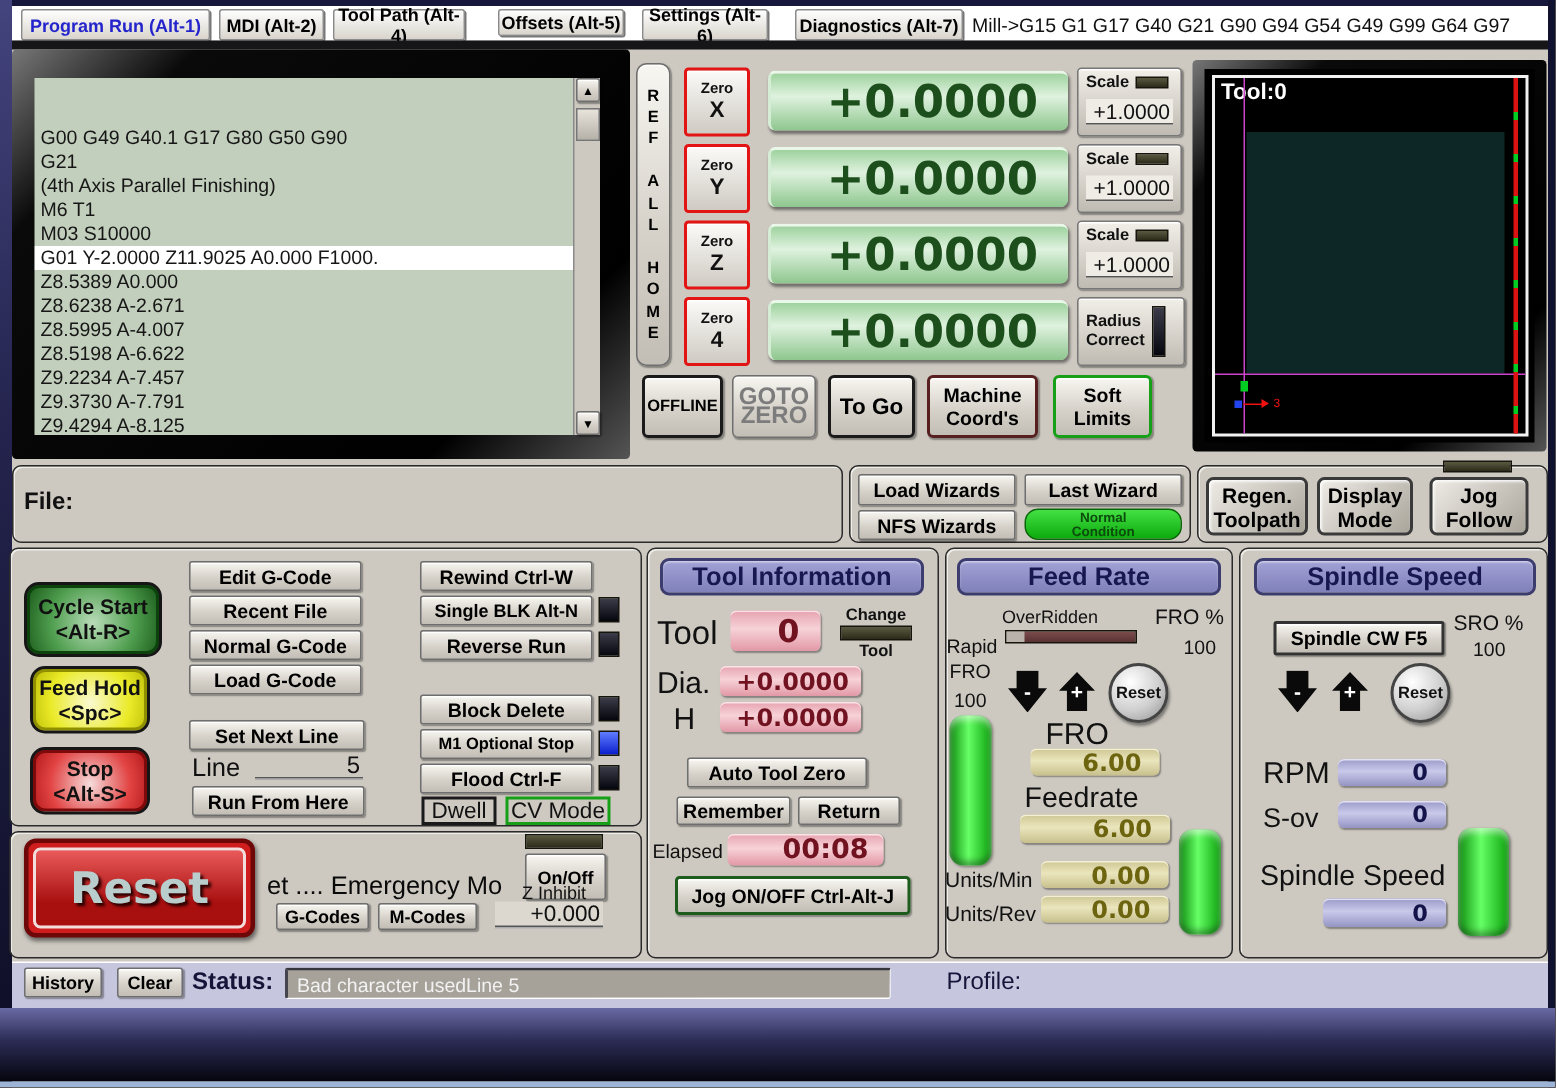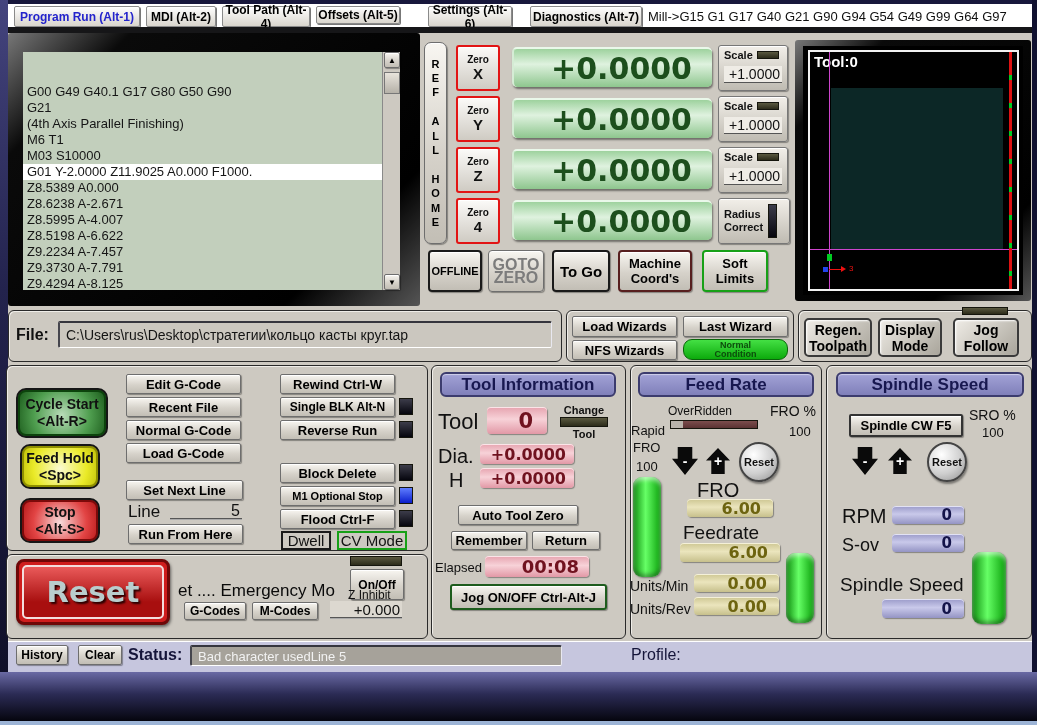--- a/index.html
+++ b/index.html
@@ -67,21 +67,21 @@
 <div id="screen">
 
   <div class="abs" style="left:0;top:0;width:1037px;height:4px;background:#17173c"></div>
   <div class="abs" style="left:0;top:0;width:8px;height:725px;background:linear-gradient(180deg,#44447e,#23234d 40%,#0d0d24)"></div>
   <div class="abs" style="left:1032px;top:0;width:5px;height:725px;background:#111130"></div>
 
   <div class="abs" style="left:8px;top:4px;width:1024px;height:23px;background:#fff"></div>
   <div class="abs tab active fc" style="left:14px;top:6px;width:126px;height:21px">Program Run (Alt-1)</div>
   <div class="abs tab fc" style="left:146px;top:6px;width:70px;height:21px">MDI (Alt-2)</div>
   <div class="abs tab fc" style="left:222px;top:6px;width:88px;height:21px">Tool Path (Alt-4)</div>
-  <div class="abs tab fc" style="left:316px;top:6px;width:84px;height:18px">Offsets (Alt-5)</div>
+  <div class="abs tab fc" style="left:332px;top:6px;width:84px;height:18px">Offsets (Alt-5)</div>
   <div class="abs tab fc" style="left:428px;top:6px;width:84px;height:21px">Settings (Alt-6)</div>
   <div class="abs tab fc" style="left:530px;top:6px;width:112px;height:21px">Diagnostics (Alt-7)</div>
   <div class="abs" style="left:648px;top:9px;width:384px;height:18px;font-size:13px;color:#101010;white-space:nowrap">Mill-&gt;G15  G1 G17 G40 G21 G90 G94 G54 G49 G99 G64 G97</div>
   <div class="abs" style="left:8px;top:27px;width:1024px;height:6px;background:#161618"></div>
 
   <div class="abs frame" style="left:8px;top:33px;width:412px;height:273px;border-radius:3px"></div>
   <div class="abs" style="left:23px;top:52px;width:359px;height:238px;background:#c2cfbc;overflow:hidden">
     <div class="gline"></div>
     <div class="gline"></div>
     <div class="gline">G00 G49 G40.1 G17 G80 G50 G90</div>
@@ -187,21 +187,20 @@
     <div class="abs" style="left:206px;top:6px;width:3px;height:237px;background:repeating-linear-gradient(180deg,#dd1212 0 23px,#00cc22 23px 28px)"></div>
     <div class="abs" style="left:24px;top:208px;width:5px;height:7px;background:#00cc22"></div>
     <div class="abs" style="left:20px;top:221px;width:5px;height:5px;background:#2244ee"></div>
     <div class="abs" style="left:26px;top:223px;width:14px;height:1px;background:#ee1111"></div>
     <div class="abs" style="left:38px;top:220px;width:0;height:0;border-left:5px solid #ee1111;border-top:3px solid transparent;border-bottom:3px solid transparent"></div>
     <div class="abs" style="left:46px;top:218px;color:#ee1111;font-size:8px">3</div>
   </div>
 
   <div class="abs panel" style="left:8px;top:310px;width:554px;height:52px"></div>
   <div class="abs" style="left:16px;top:326px;font-size:16px;font-weight:bold">File:</div>
-  <div class="abs field" style="left:58px;top:321px;width:494px;height:27px;background:#cbc7bf;color:#141414;font-size:14px">C:\Users\rus\Desktop\стратегии\кольцо касты круг.tap</div>
 
   <div class="abs panel" style="left:566px;top:310px;width:228px;height:52px"></div>
   <div class="abs sb fc" style="left:572px;top:316px;width:105px;height:21px;font-size:13px">Load Wizards</div>
   <div class="abs sb fc" style="left:683px;top:316px;width:105px;height:21px;font-size:13px">Last Wizard</div>
   <div class="abs sb fc" style="left:572px;top:340px;width:105px;height:20px;font-size:13px">NFS Wizards</div>
   <div class="abs fc pre" style="left:683px;top:339px;width:105px;height:21px;background:linear-gradient(180deg,#44e044,#0caa0c);border:1px solid #0a660a;border-radius:9px;font-size:9px;font-weight:bold;color:#0c4c0c;line-height:9px">Normal
 Condition</div>
 
   <div class="abs panel" style="left:798px;top:310px;width:234px;height:52px"></div>
   <div class="abs led" style="left:962px;top:307px;width:46px;height:8px"></div>
@@ -321,19 +320,19 @@
   <div class="abs" style="left:842px;top:535px;font-size:18px">S-ov</div>
   <div class="abs dro dlav" style="left:892px;top:534px;width:72px;height:18px">0</div>
   <div class="abs" style="left:840px;top:574px;font-size:19px">Spindle Speed</div>
   <div class="abs dro dlav" style="left:882px;top:599px;width:82px;height:19px">0</div>
   <div class="abs slider" style="left:972px;top:552px;width:34px;height:72px"></div>
 
   <div class="abs" style="left:8px;top:641px;width:1024px;height:31px;background:#c6c6de;border-top:1px solid #fff"></div>
   <div class="abs sb fc" style="left:16px;top:645px;width:52px;height:20px;font-size:12px">History</div>
   <div class="abs sb fc" style="left:78px;top:645px;width:44px;height:20px;font-size:12px">Clear</div>
   <div class="abs" style="left:128px;top:646px;font-size:16px;font-weight:bold;color:#15153a">Status:</div>
-  <div class="abs field" style="left:190px;top:645px;width:372px;height:21px">Bad character usedLine 5</div>
+  <div class="abs field" style="left:190px;top:645px;width:404px;height:21px">Bad character usedLine 5</div>
   <div class="abs" style="left:631px;top:646px;font-size:16px;font-weight:normal;color:#15153a">Profile:</div>
 
   <div class="abs" style="left:0;top:672px;width:1037px;height:49px;background:linear-gradient(180deg,#6a6aa4,#2b2b55 45%,#05050e)"></div>
   <div class="abs" style="left:0;top:721px;width:1037px;height:4px;background:#9db4d6"></div>
 
 </div>
 
 </body></html>

